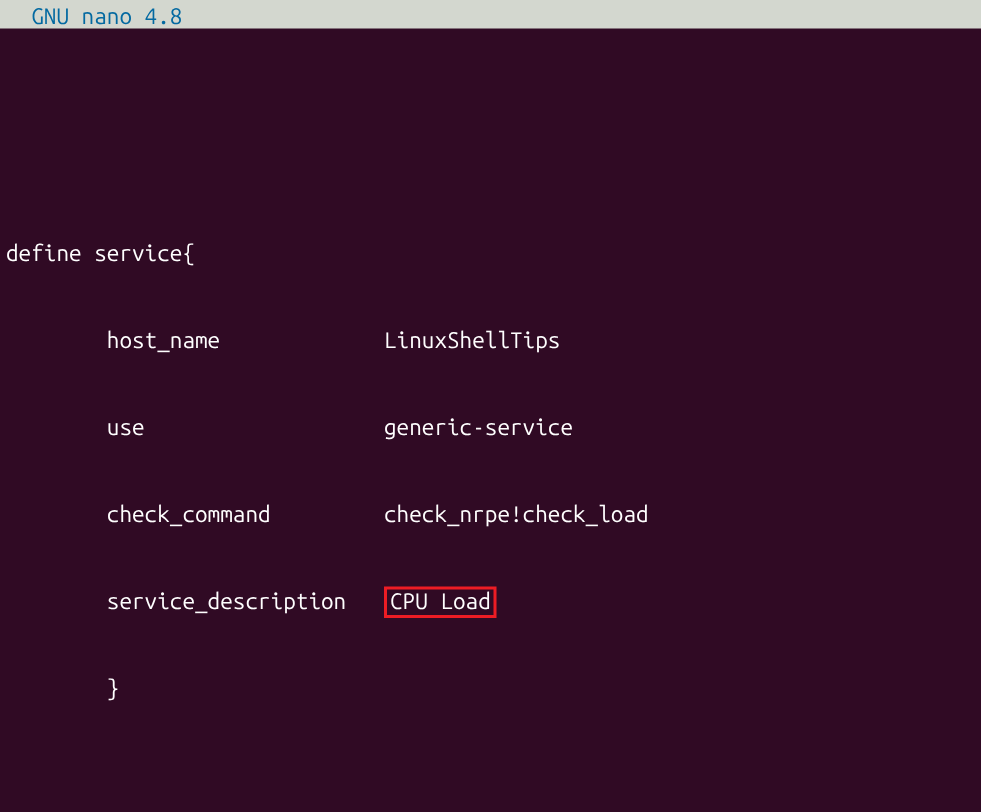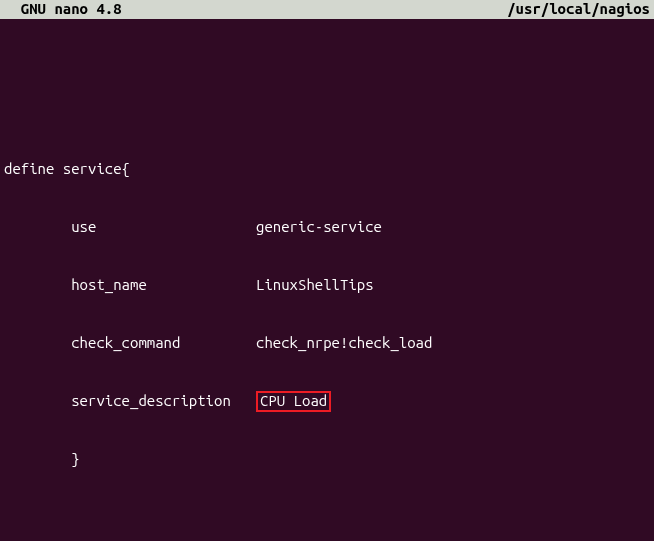--- a/index.html
+++ b/index.html
@@ -12,27 +12,26 @@
       font-family: 'Ubuntu Mono', 'DejaVu Sans Mono', 'Courier New', monospace;
       font-size: 15px;
       line-height: 1.3;
       color: #ffffff;
       width: 654px;
       height: 541px;
       overflow: hidden;
     }
     .titlebar {
       background-color: #d3d7cf;
-      color: #000000;
+      color: #0369a1;
       padding: 1px 4px;
       display: flex;
       justify-content: space-between;
-      font-weight: bold;
+      font-weight: normal;
       height: 19px;
-      align-items: flex-end;
     }
     .titlebar-left {
       white-space: pre;
     }
     .titlebar-right {
       white-space: pre;
     }
     .editor-content {
       padding: 4px 4px;
       white-space: pre;
@@ -46,30 +45,29 @@
       padding: 0 2px;
       display: inline-block;
       line-height: 1.1;
     }
   </style>
 </head>
 <body>
 
 <div class="titlebar">
   <span class="titlebar-left">  GNU nano 4.8</span>
-  <span class="titlebar-right">/usr/local/nagios</span>
 </div>
 
 <div class="editor-content">
   <div class="line"></div>
   
   
   <div class="line"><span>define service{</span></div>
+  <div class="line"><span>        host_name</span><span>             </span><span>LinuxShellTips</span></div>
   <div class="line"><span>        use</span><span>                   </span><span>generic-service</span></div>
-  <div class="line"><span>        host_name</span><span>             </span><span>LinuxShellTips</span></div>
   <div class="line"><span>        check_command</span><span>         </span><span>check_nrpe!check_load</span></div>
   <div class="line"><span>        service_description</span><span>   </span><span class="highlight-box">CPU Load</span></div>
   <div class="line"><span>        }</span></div>
   <div class="line"></div>
 
   
   
   
   
   

